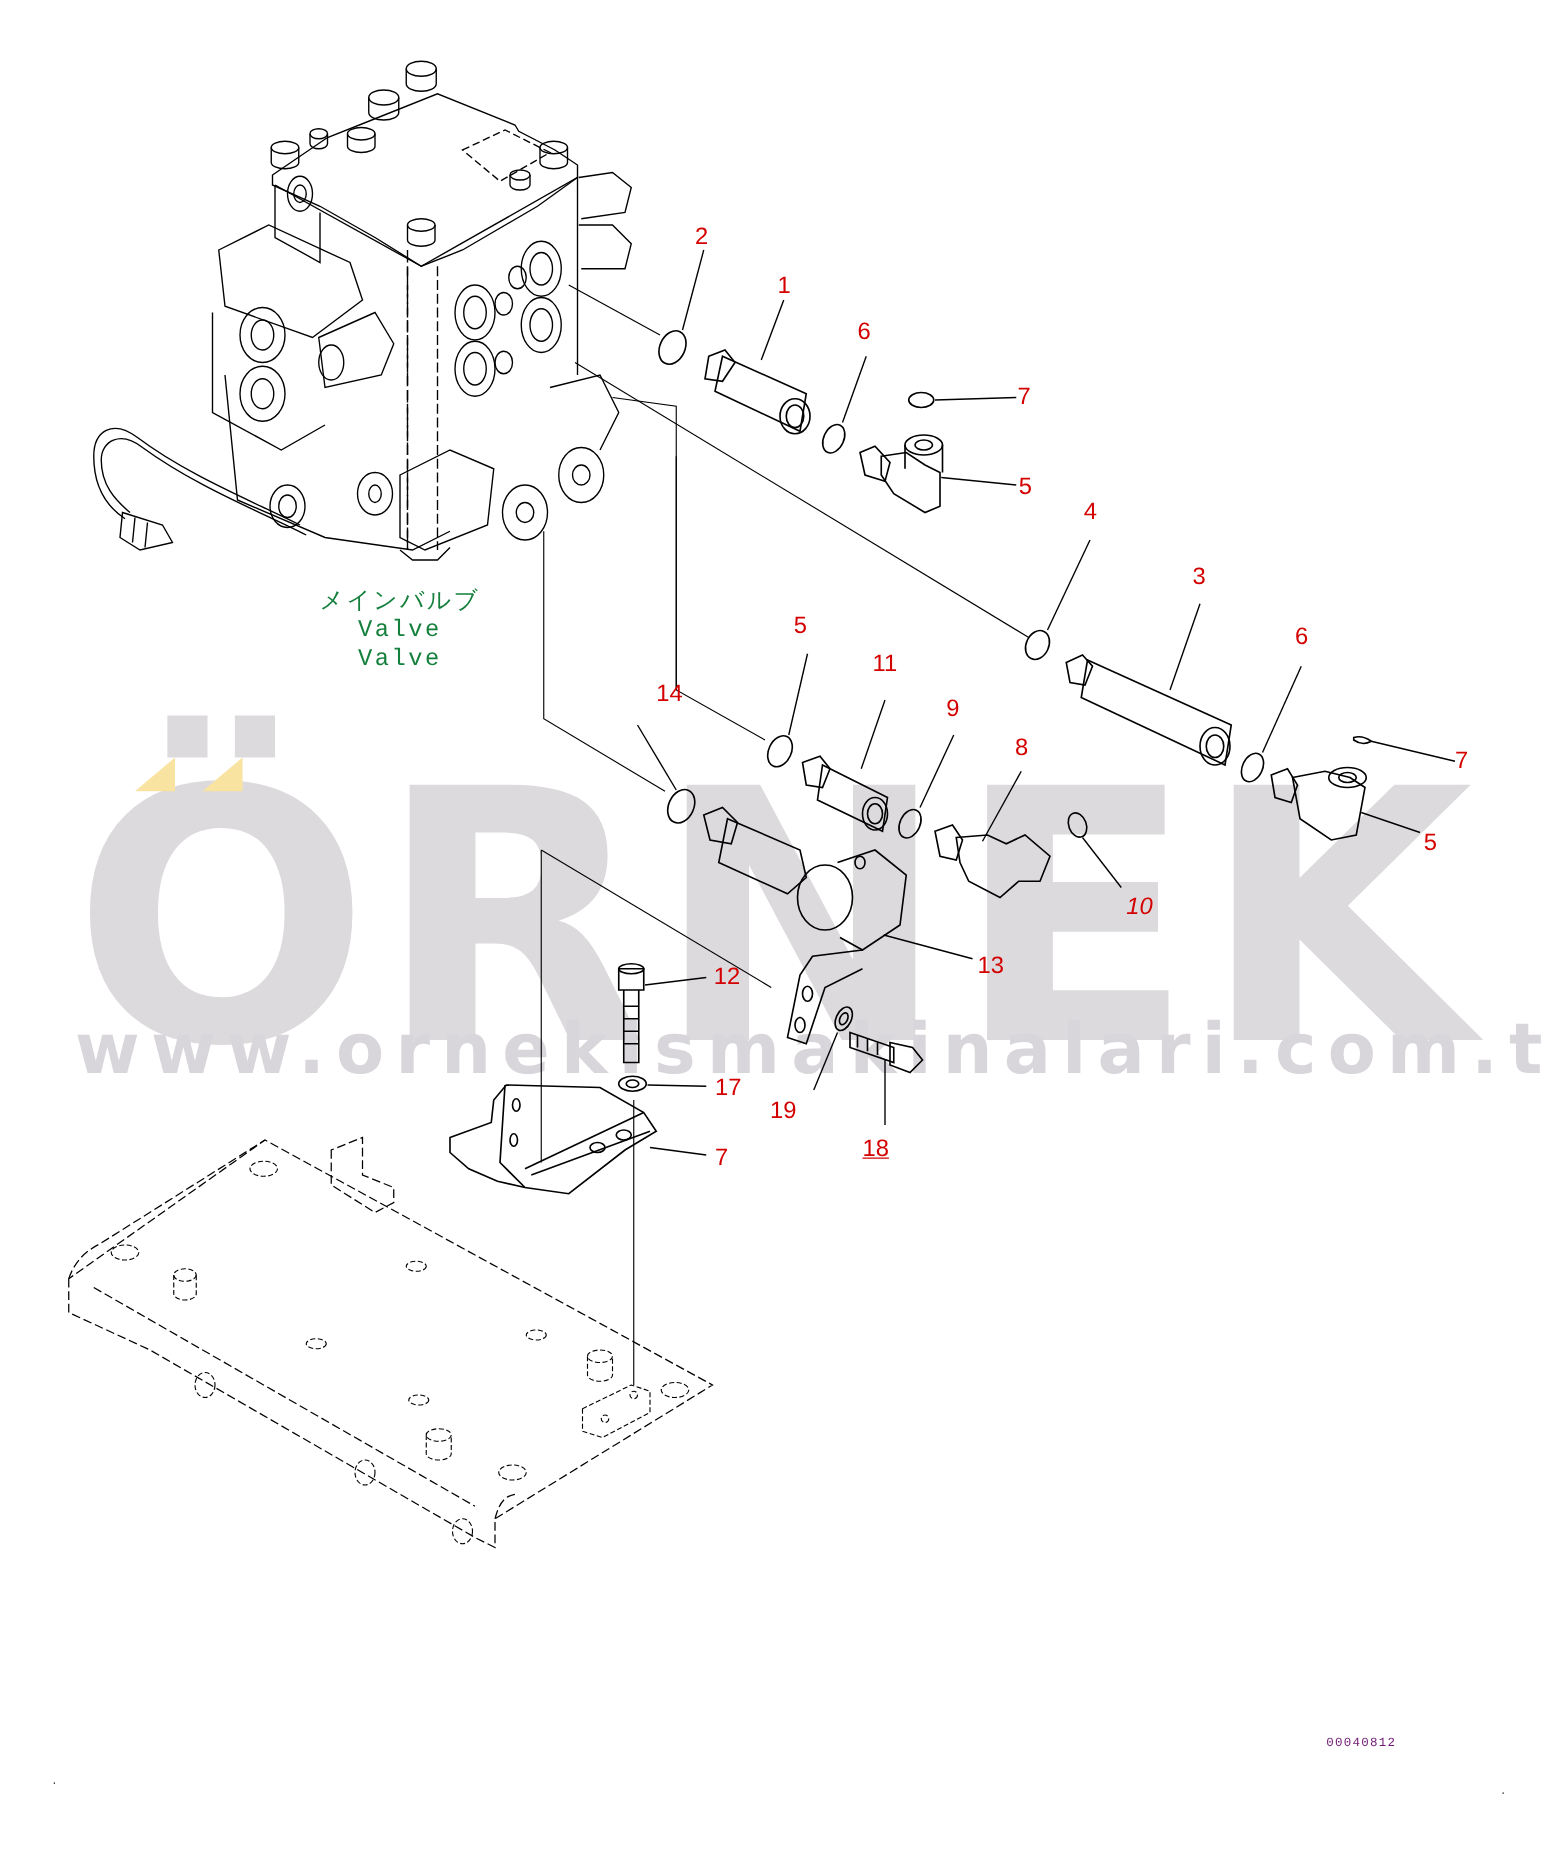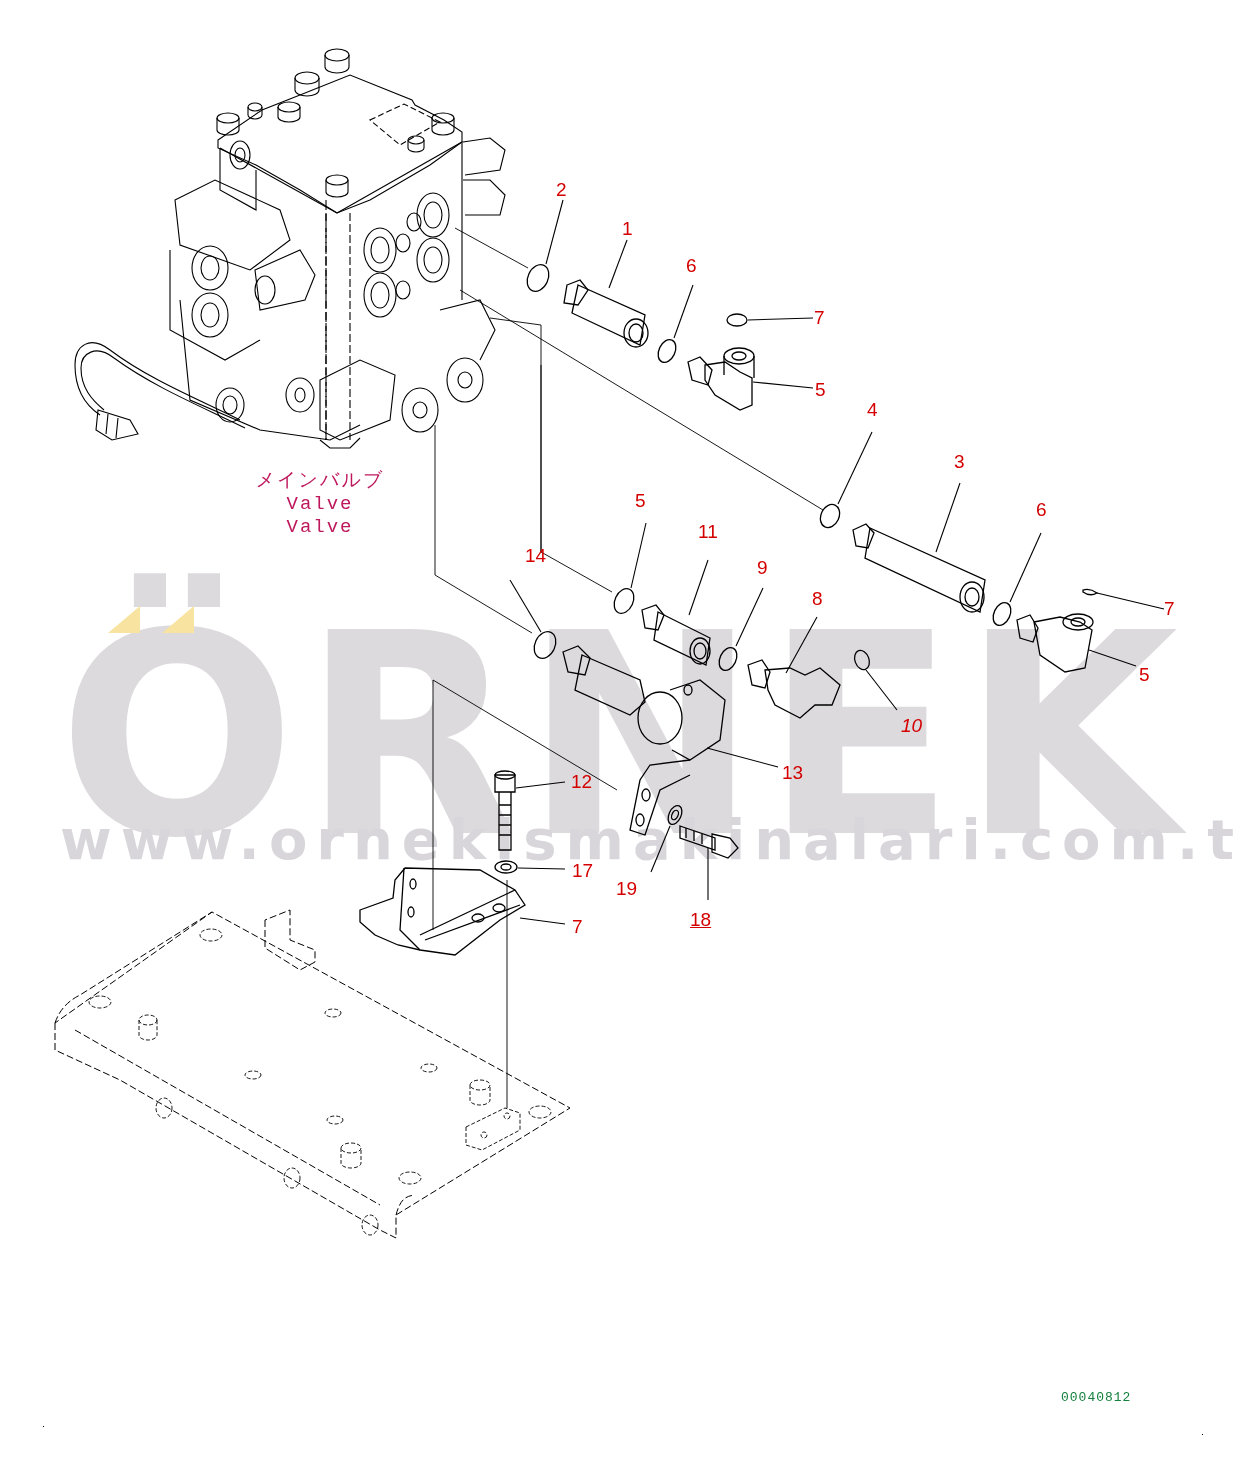--- a/index.html
+++ b/index.html
@@ -2,22 +2,22 @@
 <html><head>
   <meta charset="utf-8">
   <style>
     html, body { margin: 0; padding: 0; background: #ffffff; }
     body { width: 1243px; height: 1483px; position: relative; overflow: hidden; font-family: "Liberation Sans", sans-serif; }
     .canvas { position: absolute; left: 0; top: 0; width: 1243px; height: 1483px; }
     svg.drawing { position: absolute; left: 0; top: 0; }
     .wm-big { position: absolute; left: 58px; top: 596px; font-family: "DejaVu Sans", sans-serif; font-weight: bold; font-size: 280px; line-height: 1; color: #dcdadd; letter-spacing: 6px; white-space: nowrap; }
     .wm-url { position: absolute; left: 60px; top: 812px; font-family: "DejaVu Sans", sans-serif; font-weight: bold; font-size: 56px; line-height: 1; color: #d8d6da; letter-spacing: 9px; white-space: nowrap; }
     .callout { position: absolute; color: #d40000; font-family: "Liberation Sans", sans-serif; font-size: 19px; line-height: 1; cursor: pointer; }
-    .caption { position: absolute; font-family: "Liberation Mono", monospace; font-size: 19px; color: #be185d; line-height: 1.2; text-align: center; letter-spacing: 2px; }
-    .figno { position: absolute; left: 1061px; top: 1390px; font-family: "Liberation Mono", monospace; font-size: 13px; color: #15803d; letter-spacing: 1px; }
+    .caption { position: absolute; font-family: "Liberation Mono", monospace; font-size: 19px; color: #15803d; line-height: 1.2; text-align: center; letter-spacing: 2px; }
+    .figno { position: absolute; left: 1061px; top: 1390px; font-family: "Liberation Mono", monospace; font-size: 10px; color: #701a75; letter-spacing: 1px; }
     .dot { position: absolute; width: 1px; height: 1px; background: #000; }
   </style>
 </head>
 <body>
 
 <div class="canvas">
 
   <div class="wm-big">ÖRNEK</div>
   <div class="wm-url">www.ornekismakinalari.com.tr</div>
 

